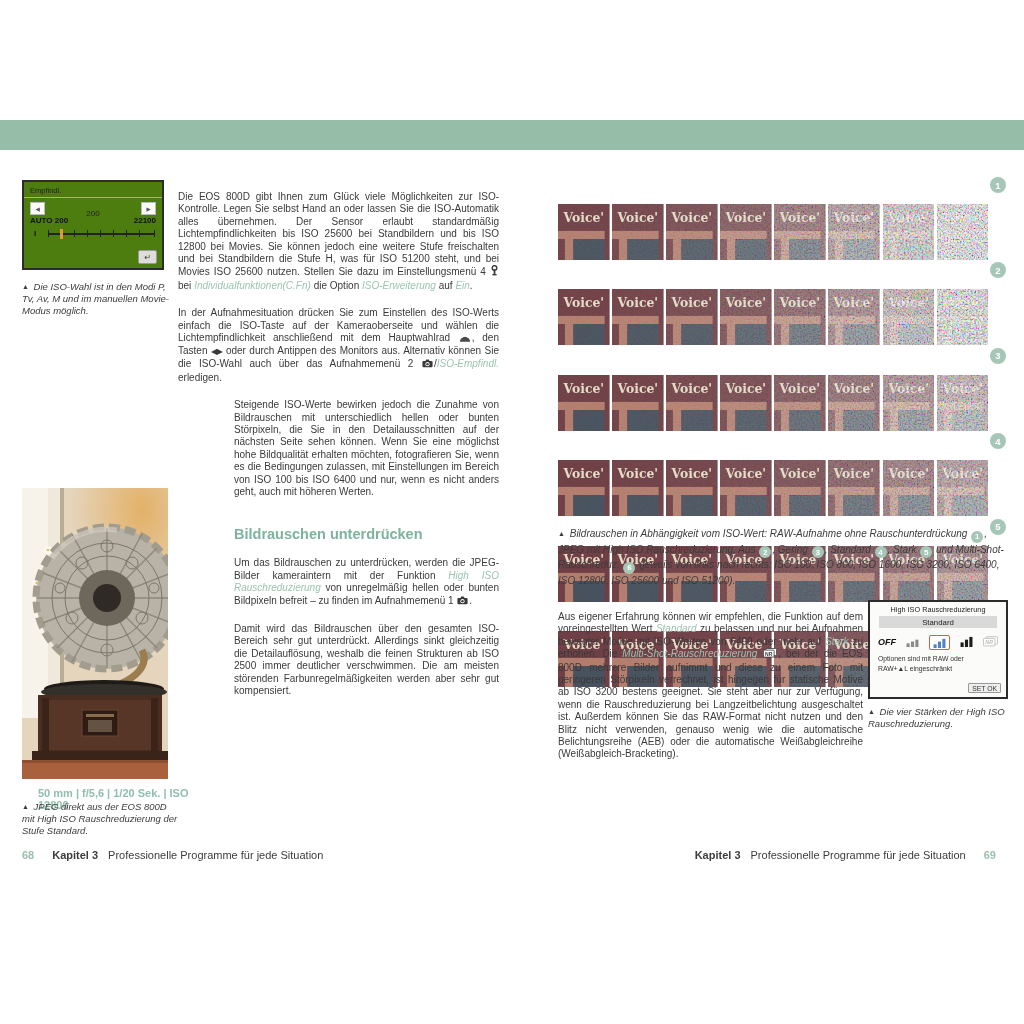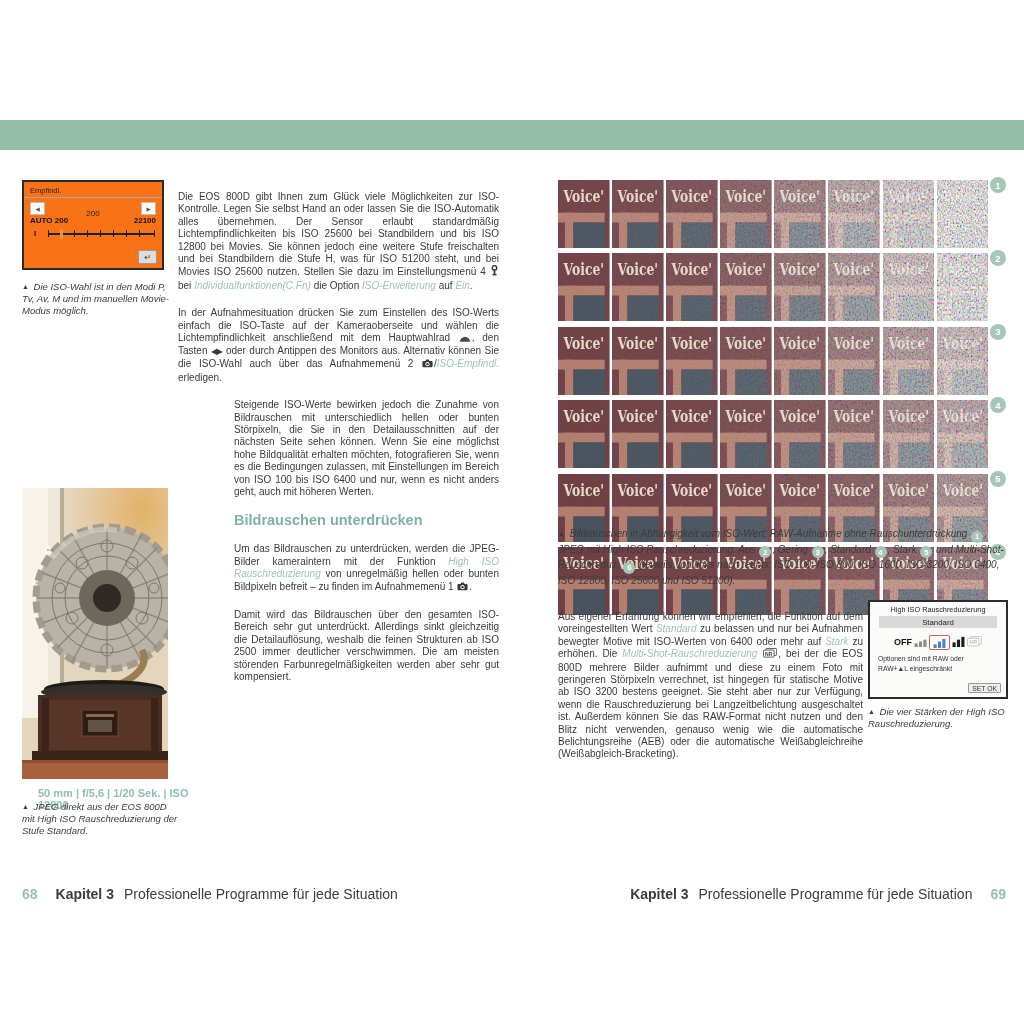--- a/index.html
+++ b/index.html
@@ -6,29 +6,29 @@
   body{width:1024px;height:1024px;background:#ffffff;position:relative;
        font-family:"Liberation Sans",sans-serif;color:#3a3a3a;overflow:hidden;}
   .band{position:absolute;left:0;top:120px;width:1024px;height:30px;background:#95bda8;}
 
   
   .body-text{font-size:10px;line-height:12.4px;text-align:justify;color:#3a3a3a;}
   .body-text p{margin:15px 0 10px 0;}
   .em{color:#9cc4b2;font-style:italic;}
   .tri{font-size:7px;color:#3a3a3a;font-style:normal;vertical-align:1px;margin-right:2px;}
   .caption{font-size:9.5px;line-height:12px;font-style:italic;color:#3c3c3c;}
-  h2.sub{font-size:14.5px;line-height:16px;color:#7eb39e;margin:14px 0 9px 0;font-weight:bold;}
+  h2.sub{font-size:14.5px;line-height:16px;color:#7eb39e;margin:28px 0 9px 0;font-weight:bold;}
   .icon-inline{display:inline-block;vertical-align:-1px;margin:0 1px;}
   .keys{font-size:8px;letter-spacing:-1px;vertical-align:0.5px;}
   .badge{display:inline-flex;align-items:center;justify-content:center;width:12px;height:12px;
          border-radius:50%;background:#a6c7b8;color:#fff;font-size:8px;font-weight:bold;
          font-style:normal;vertical-align:-2px;margin:0 1px;}
 
   
-  .cam-screen{position:absolute;left:22px;top:180px;width:142px;height:90px;background:#f97316;
+  .cam-screen{position:absolute;left:22px;top:180px;width:142px;height:90px;background:#4d7c0f;
               border:2px solid #2b2b2b;box-sizing:border-box;}
   .cs-title{font-size:7.5px;color:#222;padding:4px 6px 2px;border-bottom:1px solid #a8a8a8;}
   .cs-valrow{position:relative;height:15px;margin-top:3px;}
   .cs-val{position:absolute;left:0;right:0;text-align:center;top:8px;font-size:8px;color:#222;}
   .cs-chip{position:absolute;top:1px;width:13px;height:11px;border:1px solid #bbb;background:#fafafa;
            font-size:5.5px;color:#555;display:flex;align-items:center;justify-content:center;}
   .cs-chip.left{left:6px;} .cs-chip.right{right:6px;}
   .cs-range{display:flex;justify-content:space-between;padding:0 6px;font-size:8px;font-weight:bold;color:#111;}
   .cs-slider{position:relative;height:16px;margin-top:2px;}
   .cs-line{position:absolute;left:24px;right:8px;top:6px;height:1.5px;background:#222;}
@@ -40,43 +40,43 @@
            justify-content:center;}
   .cam-caption{position:absolute;left:22px;top:281px;width:148px;}
 
   .text-col{position:absolute;left:178px;top:176px;width:321px;}
   .wrap-spacer{float:left;width:56px;height:322px;margin-top:25px;}
 
   .photo{position:absolute;left:22px;top:488px;width:146px;height:291px;overflow:hidden;}
   .photo-settings{position:absolute;left:22px;top:787px;width:170px;font-size:11px;font-weight:bold;color:#8fc0ad;margin-left:16px;}
   .photo-caption{position:absolute;left:22px;top:801px;width:158px;}
 
-  .footer{position:absolute;top:849px;font-size:14px;color:#3c3c3c;margin-top:37px;}
-  .footer.left{left:22px;} .footer.right{right:18px;text-align:center;}
+  .footer{position:absolute;top:849px;font-size:11px;color:#3c3c3c;}
+  .footer.left{left:22px;} .footer.right{right:28px;text-align:center;}
   .pagenum{color:#9cc0ad;font-weight:bold;}
   .footer .chap{font-weight:bold;} .footer .gap{display:inline-block;width:10px;}
   .footer .gap2{display:inline-block;width:18px;}
 
   
   .grid-wrap{position:absolute;left:558px;top:180px;width:432px;}
   .grid-row{position:relative;display:flex;gap:2.5px;margin-bottom:5.4px;}
-  .cell{width:51.6px;height:68px;}
+  .cell{width:51.6px;height:56px;margin-top:24px;}
   .cell svg{display:block;width:100%;height:100%;}
   .row-badge{position:absolute;right:-16px;top:-3px;width:16px;height:16px;border-radius:50%;
              background:#a6c7b8;color:#fff;font-size:9.5px;font-weight:bold;display:flex;
              align-items:center;justify-content:center;}
   .grid-caption{position:absolute;left:558px;top:527px;width:452px;font-size:10px;line-height:13px;
                 font-style:italic;color:#3c3c3c;}
   .rp-body{position:absolute;left:558px;top:596px;width:305px;}
 
   .menu-shot{position:absolute;left:868px;top:600px;width:140px;height:99px;background:#fbfbfa;
              border:2px solid #2b2b2b;box-sizing:border-box;}
   .menu-title{font-size:7.3px;color:#222;text-align:center;padding:3px 0 2px;}
   .menu-selected{background:#d9d9d9;margin:0 9px;text-align:center;font-size:7.8px;color:#222;padding:1.5px 0;}
-  .menu-icons{display:flex;justify-content:space-between;align-items:center;padding:5px 24px 3px;}
+  .menu-icons{display:flex;justify-content:space-between;align-items:center;padding:5px 8px 3px;font-style:italic;}
   .menu-off{font-size:9px;font-weight:bold;color:#111;}
   .opt-sel{border:1.5px solid #d2604b;border-radius:2px;padding:1px 2px;background:#fff;display:flex;}
   .menu-note{font-size:6.8px;color:#333;padding:0 8px;line-height:1.4;}
   .menu-setok{position:absolute;right:5px;bottom:4px;font-size:6.8px;color:#333;border:1px solid #999;
               background:#eee;padding:0.5px 3px;border-radius:1px;}
   .menu-caption{position:absolute;left:868px;top:706px;width:142px;}
 </style>
 </head>
 <body>
 

